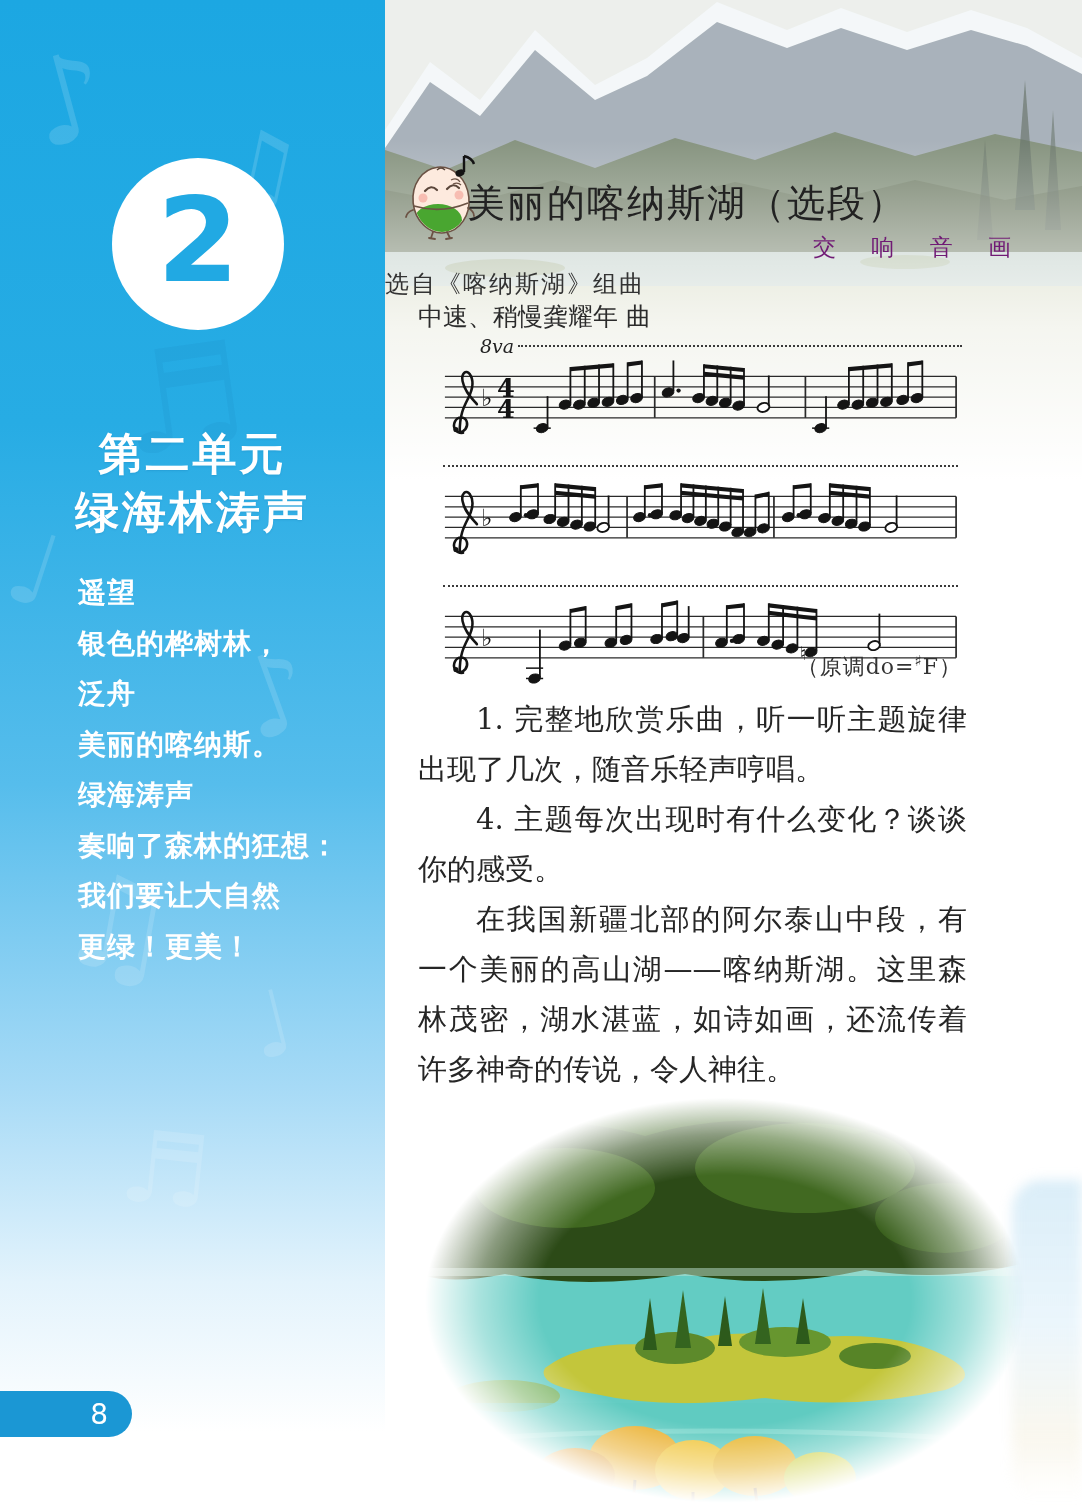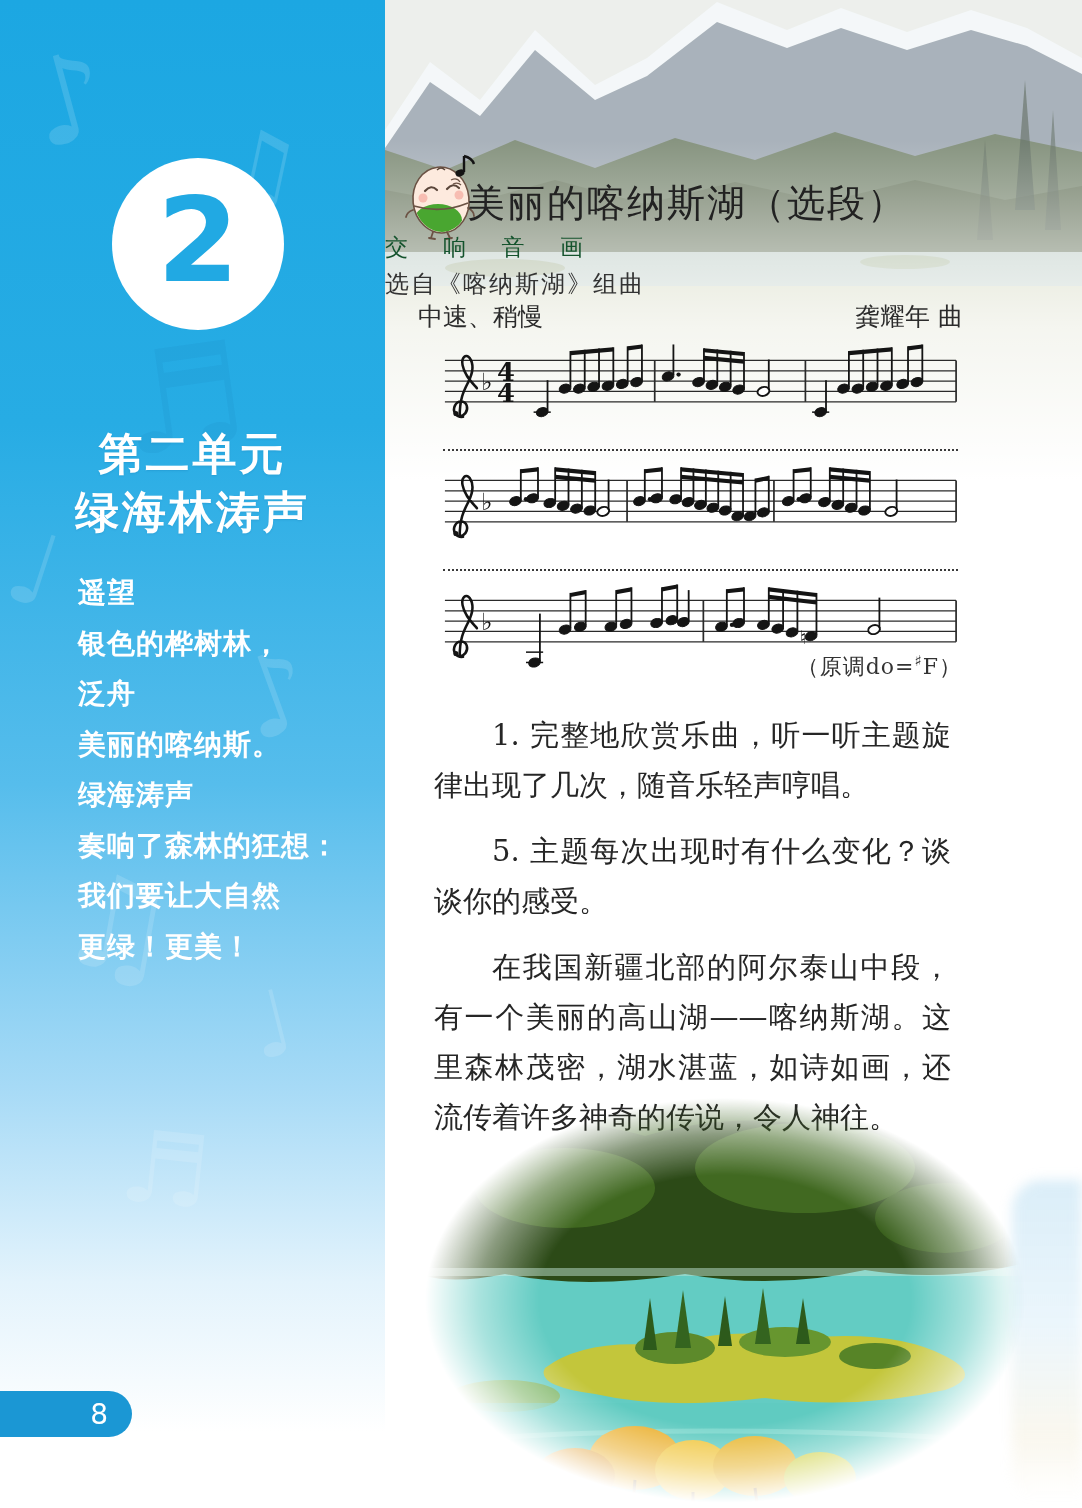--- a/index.html
+++ b/index.html
@@ -46,30 +46,30 @@
   }
   
   .main{position:absolute;left:385px;top:0;width:697px;height:1288px;}
   .header-photo{position:absolute;left:0;top:0;width:697px;height:480px;}
   .mascot{position:absolute;left:16px;top:150px;width:82px;height:90px;}
   .lesson-title{
     position:absolute;left:82px;top:178px;margin:0;
     font-size:38px;font-weight:500;color:#222222;letter-spacing:2px;white-space:nowrap;
   }
   .sub1{
-    position:absolute;left:0;top:232px;width:640px;text-align:left;
-    font-size:23px;color:#14532d;letter-spacing:14px;
+    position:absolute;left:0;top:232px;width:640px;text-align:right;
+    font-size:23px;color:#701a75;letter-spacing:14px;
   }
   .sub2{
     position:absolute;left:0;top:268px;width:640px;text-align:left;
     font-size:24px;color:#333;letter-spacing:2px;
   }
   .tempo-row{
     position:absolute;left:33px;top:300px;width:545px;
-    display:flex;justify-content:space-between;align-items:baseline;
+    display:flex;justify-content:flex-start;align-items:baseline;
     font-size:25px;color:#2b2b2b;
   }
   
   .score{position:absolute;left:33px;top:336px;width:552px;}
   .ottava-row{display:flex;align-items:flex-end;height:16px;margin-left:62px;margin-right:8px;}
   .ottava-row.cont{margin-left:25px;margin-right:12px;margin-top:10px;}
   .ottava-label{
     font-style:italic;font-size:19px;color:#222;line-height:12px;padding-right:4px;
     font-family:"DejaVu Serif", serif;
   }
@@ -77,21 +77,21 @@
   svg.staff{display:block;margin-left:25px;width:515px;height:94px;}
   .origin-key{
     position:absolute;right:120px;top:652px;font-size:22px;color:#333;letter-spacing:1px;
   }
   .origin-key sup{font-size:15px;}
   
   .bodytext{
     position:absolute;left:33px;top:694px;width:549px;
     font-size:29px;color:#262626;line-height:50px;text-align:justify;
   }
-  .bodytext p{margin:16px;text-indent:2em;}
+  .bodytext p{margin:0;text-indent:2em;}
   
   .lake-photo{position:absolute;left:40px;top:1098px;width:600px;height:405px;}
   
   .page-edge{
     position:absolute;right:0;top:1180px;width:70px;height:320px;
     background:linear-gradient(180deg,rgba(150,205,235,0.35) 0%,rgba(190,225,245,0.3) 45%,rgba(235,225,190,0.25) 80%,rgba(255,255,255,0) 100%);
     border-radius:30px 0 0 30px;filter:blur(6px);
   }
 </style>
 </head>
@@ -183,20 +183,24 @@
     <h1 class="lesson-title">美丽的喀纳斯湖（选段）</h1>
     <div class="sub1">交 响 音 画</div>
     <div class="sub2">选自《喀纳斯湖》组曲</div>
 
     <div class="tempo-row">
       <span>中速、稍慢</span>
       <span>龚耀年  曲</span>
     </div>
 
     <div class="score">
+      <div class="ottava-row">
+        <span class="ottava-label">8va</span>
+        <span class="ottava-dots"></span>
+      </div>
       <svg class="staff" id="staff1" viewBox="0 0 540 100" preserveAspectRatio="none">
           <line x1="2" y1="26" x2="538" y2="26" stroke="#2a2a2a" stroke-width="1.3"></line>
           <line x1="2" y1="37" x2="538" y2="37" stroke="#2a2a2a" stroke-width="1.3"></line>
           <line x1="2" y1="48" x2="538" y2="48" stroke="#2a2a2a" stroke-width="1.3"></line>
           <line x1="2" y1="59" x2="538" y2="59" stroke="#2a2a2a" stroke-width="1.3"></line>
           <line x1="2" y1="70" x2="538" y2="70" stroke="#2a2a2a" stroke-width="1.3"></line>
           <line x1="222" y1="26" x2="222" y2="70" stroke="#2a2a2a" stroke-width="1.8"></line>
           <line x1="380" y1="26" x2="380" y2="70" stroke="#2a2a2a" stroke-width="1.8"></line>
           <line x1="538" y1="26" x2="538" y2="70" stroke="#2a2a2a" stroke-width="1.8"></line>
           <path d="M21,86 C14,87 9.5,80 12.5,74 C15.5,68 23.5,68.5 25,74.5 C26.5,80.5 22,85 17.5,85.5 C17.5,66 22,58 26.5,49 C31,40 32.5,30 28,23.5 C24,18 19,23 20.5,31 C22.5,42 30,49 35.5,55.5" fill="none" stroke="#141414" stroke-width="2.7" stroke-linecap="round"></path>
@@ -387,21 +391,21 @@
           <line x1="457.6" y1="55.5" x2="457.6" y2="23" stroke="#141414" stroke-width="1.9"></line>
         </svg>
     </div>
 
     <div class="origin-key">
       <span>（原调do=</span><sup>♯</sup><span>F）</span>
     </div>
 
     <div class="bodytext">
       <p>1. 完整地欣赏乐曲，听一听主题旋律出现了几次，随音乐轻声哼唱。</p>
-      <p>5. 主题每次出现时有什么变化？谈谈你的感受。</p>
+      <p>4. 主题每次出现时有什么变化？谈谈你的感受。</p>
       <p>在我国新疆北部的阿尔泰山中段，有一个美丽的高山湖——喀纳斯湖。这里森林茂密，湖水湛蓝，如诗如画，还流传着许多神奇的传说，令人神往。</p>
     </div>
 
     <svg class="lake-photo" viewBox="0 0 600 405">
       <defs>
         <radialGradient id="lakeFade" cx="50%" cy="50%" r="50%">
           <stop offset="0" stop-color="#ffffff"></stop>
           <stop offset="0.62" stop-color="#ffffff"></stop>
           <stop offset="0.82" stop-color="#ffffff" stop-opacity="0.55"></stop>
           <stop offset="1" stop-color="#ffffff" stop-opacity="0"></stop>

